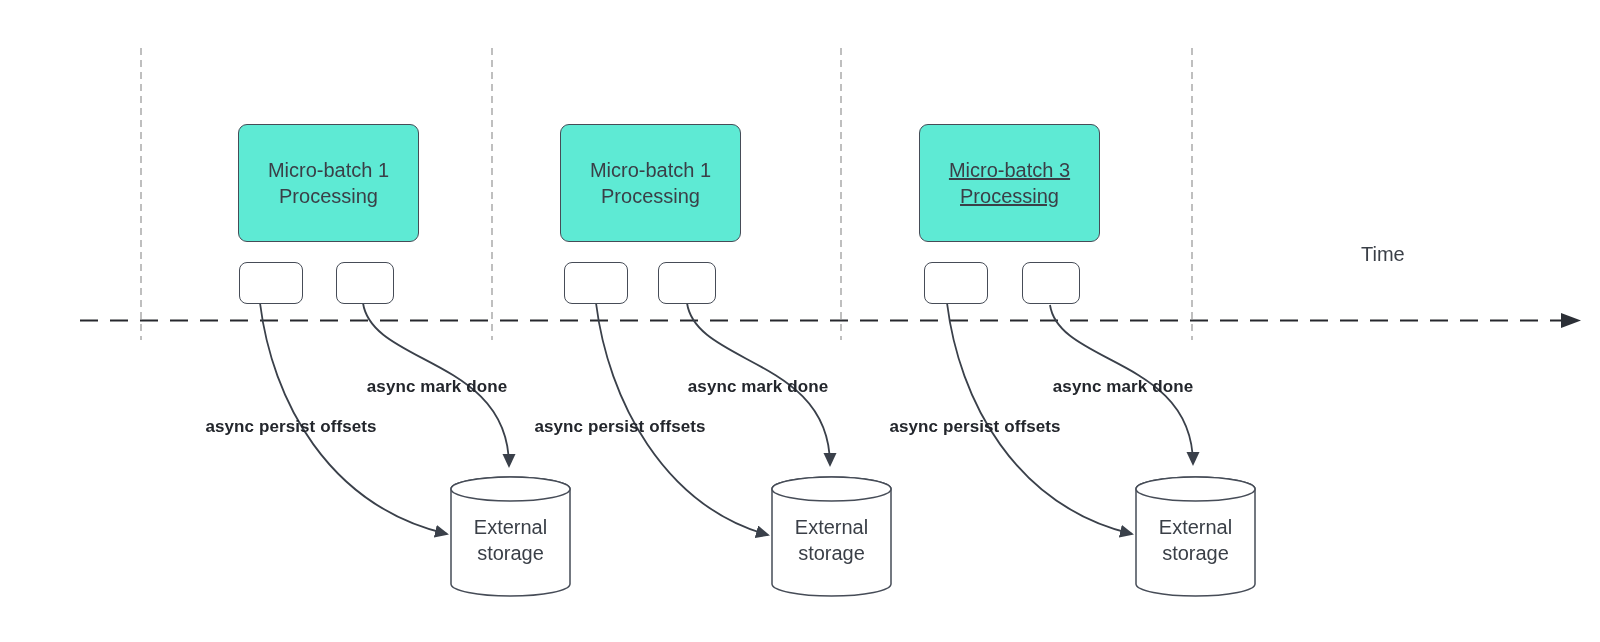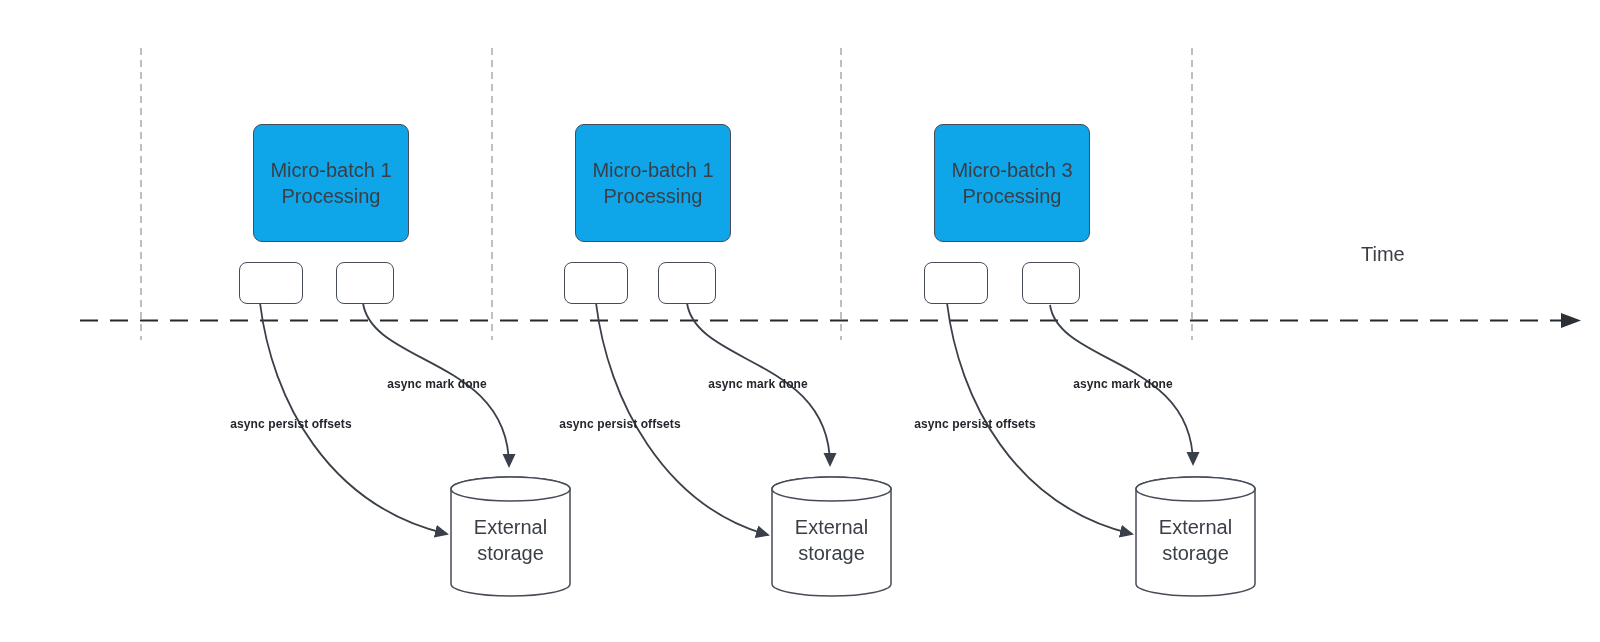--- a/index.html
+++ b/index.html
@@ -16,34 +16,33 @@
     overflow: hidden;
   }
   #diagram-svg {
     position: absolute;
     left: 0; top: 0;
     width: 1600px; height: 642px;
   }
   .batch-box {
     position: absolute;
     box-sizing: border-box;
-    width: 156px;
+    width: 181px;
     height: 118px;
-    background: #0ea5e9;
+    background: #5eead4;
     border: 1.5px solid #464c57;
     border-radius: 9px;
     display: flex;
     flex-direction: column;
     align-items: center;
     justify-content: center;
     font-size: 20px;
     line-height: 26px;
     color: #3a3f47;
     text-align: center;
-    margin-left: 15px;
   }
   .task-box {
     position: absolute;
     box-sizing: border-box;
     height: 42px;
     background: #ffffff;
     border: 1.5px solid #464c57;
     border-radius: 8px;
   }
   .storage-label {
@@ -56,21 +55,21 @@
     flex-direction: column;
     align-items: center;
     justify-content: center;
     font-size: 20px;
     line-height: 26px;
     color: #3a3f47;
   }
   .arrow-label {
     position: absolute;
     transform: translateX(-50%);
-    font-size: 12px;
+    font-size: 17px;
     font-weight: bold;
     letter-spacing: 0.1px;
     color: #23262c;
     white-space: nowrap;
     text-align: right;
   }
   .time-label {
     position: absolute;
     left: 1361px;
     top: 243px;
@@ -143,21 +142,21 @@
   </div>
   <div class="task-box" style="left:564px; top:262px; width:64px;"></div>
   <div class="task-box" style="left:658px; top:262px; width:58px;"></div>
   <div class="arrow-label" style="left:620px; top:417px;">async persist offsets</div>
   <div class="arrow-label" style="left:758px; top:377px;">async mark done</div>
   <div class="storage-label" style="left:772px; top:477px;">
     <span>External</span>
     <span>storage</span>
   </div>
 
-  <div class="batch-box" style="left:919px; top:124px;">
+  <div class="batch-box" style="left:919px; top:124px;text-decoration:underline;">
     <span>Micro-batch 3</span>
     <span>Processing</span>
   </div>
   <div class="task-box" style="left:924px; top:262px; width:64px;"></div>
   <div class="task-box" style="left:1022px; top:262px; width:58px;"></div>
   <div class="arrow-label" style="left:975px; top:417px;">async persist offsets</div>
   <div class="arrow-label" style="left:1123px; top:377px;">async mark done</div>
   <div class="storage-label" style="left:1136px; top:477px;">
     <span>External</span>
     <span>storage</span>

